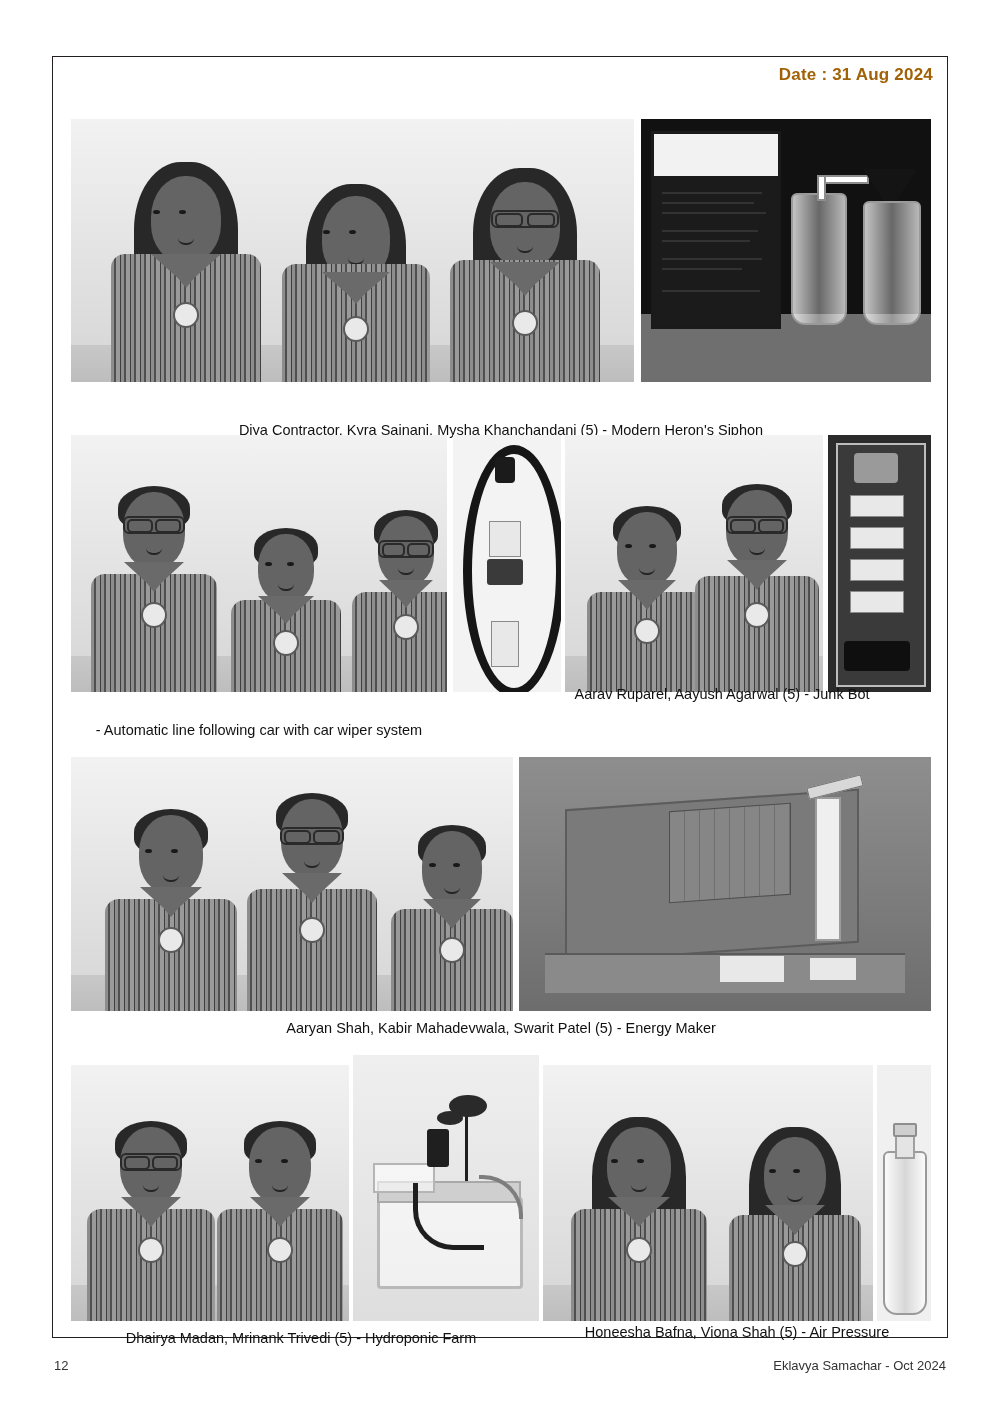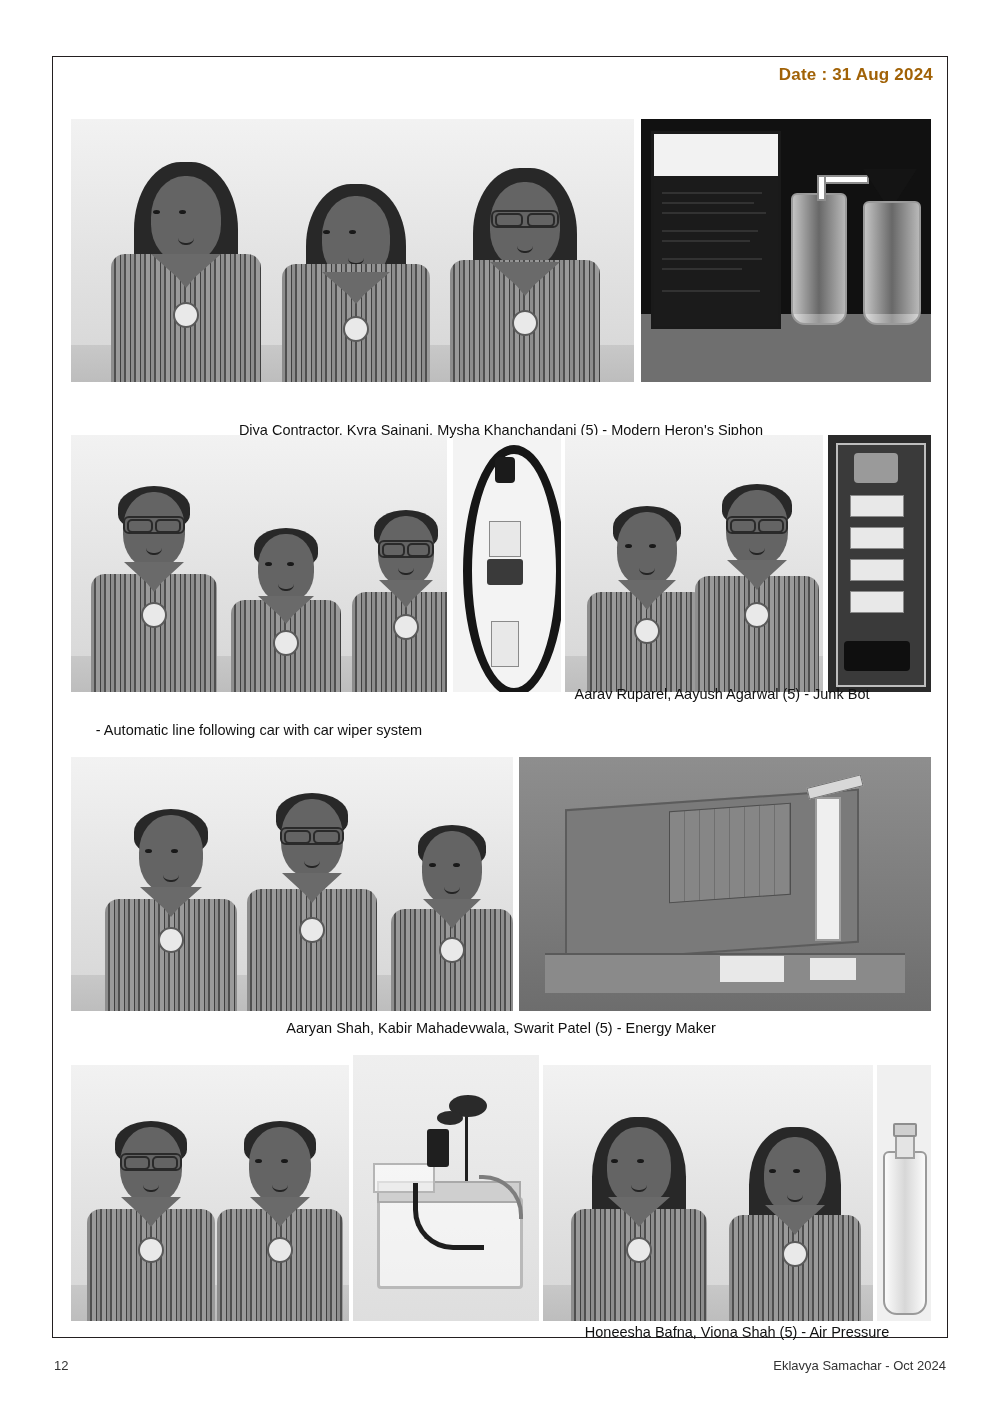--- a/index.html
+++ b/index.html
@@ -558,20 +558,21 @@
       </div>
     </div>
 
     <div class="photo" style="left:824px; top:1008px; width:54px; height:256px;">
       <div style="position:absolute; inset:0; background:#f0f0f0;"></div>
       <div class="bottle" style="left:6px; top:86px; width:40px; height:160px;"></div>
       <div style="position:absolute; left:18px; top:66px; width:16px; height:24px; background:#e4e4e4; border:2px solid #a0a0a0;"></div>
       <div style="position:absolute; left:16px; top:58px; width:20px; height:10px; background:#cfcfcf; border:2px solid #8e8e8e; border-radius:2px;"></div>
     </div>
 
+    <div class="caption" style="left:10px; top:1272px; width:476px;">Dhairya Madan, Mrinank Trivedi (5) - Hydroponic Farm</div>
     <div class="caption" style="left:490px; top:1266px; width:388px;">Honeesha Bafna, Viona Shah (5) - Air Pressure</div>
 
   </div>
 
   <div class="footer-left">12</div>
   <div class="footer-right">Eklavya Samachar - Oct 2024</div>
 
 </div>
 
 </body></html>

